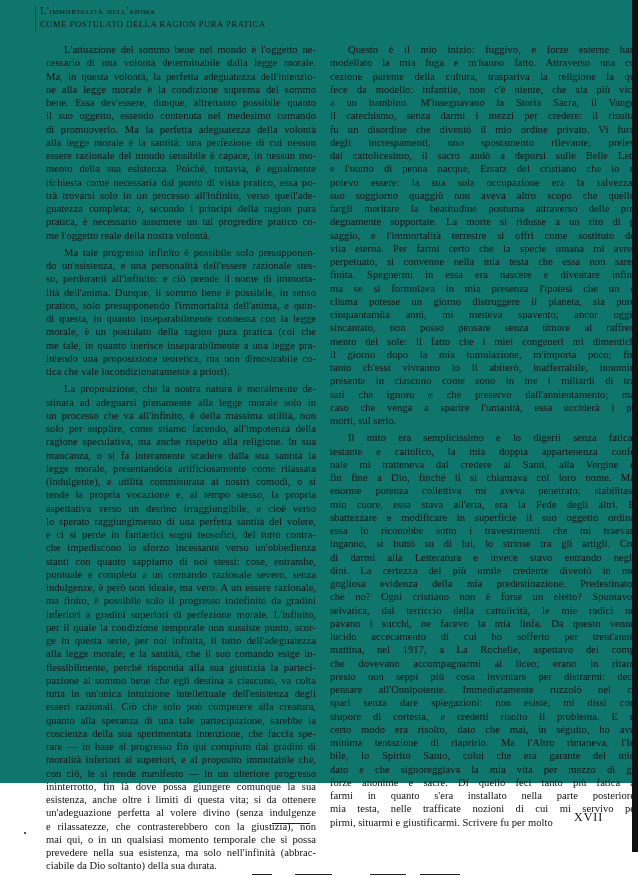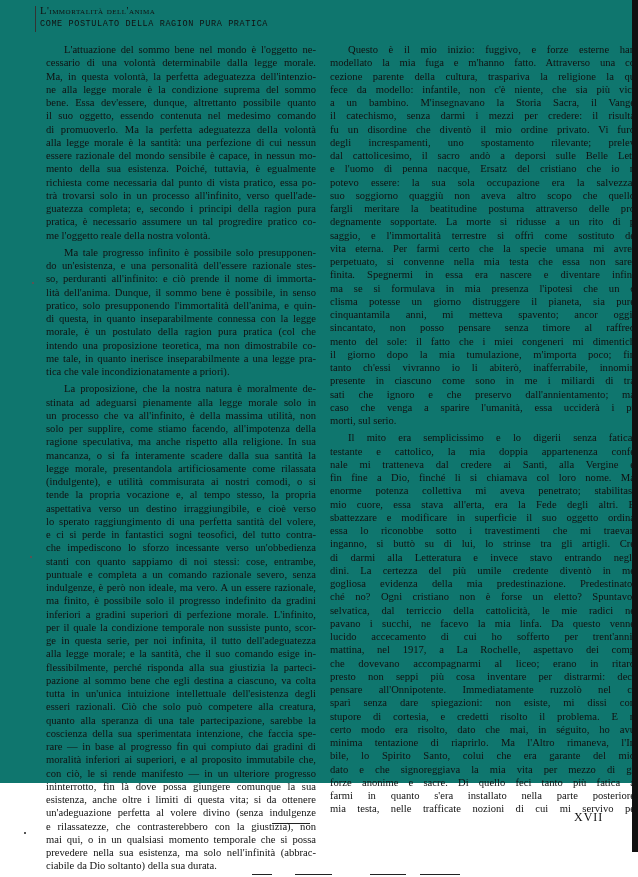--- a/index.html
+++ b/index.html
@@ -3,21 +3,21 @@
 <meta charset="utf-8">
 <style>
   html, body { margin: 0; padding: 0; background: #ffffff; }
   body { width: 638px; height: 877px; position: relative; overflow: hidden; color: #111; font-family: "Liberation Serif", "DejaVu Serif", serif; }
   .page { position: absolute; left: 0; top: 0; width: 638px; height: 783px; background: #0f766e; }
   .right-edge { position: absolute; right: 0; top: 0; width: 6px; height: 877px; background: #111; }
   .right-edge-gap { position: absolute; right: 0; top: 852px; width: 6px; height: 25px; background: #fff; }
   .header { position: absolute; left: 40px; top: 4px; }
   .header .rule { position: absolute; left: -5px; top: 2px; width: 1px; height: 26px; background: #333; }
   .header .l1 { font-size: 10.5px; font-variant: small-caps; letter-spacing: 0.5px; line-height: 14px; white-space: nowrap; }
-  .header .l2 { font-size: 8.5px; letter-spacing: 0.6px; line-height: 12px; white-space: nowrap; text-transform: uppercase; font-family: Liberation Mono, monospace; }
+  .header .l2 { font-size: 8.5px; letter-spacing: 0.6px; line-height: 12px; white-space: nowrap; text-transform: uppercase; }
   .col { position: absolute; top: 43px; font-size: 10.6px; line-height: 13.25px; text-align: justify; }
   .col.left { left: 46px; width: 270px; }
   .col.right { left: 330px; width: 305px; overflow: hidden; }
   .col .line { display: block; white-space: nowrap; overflow: hidden; text-align: justify; text-align-last: justify; }
   .col .line.last { text-align-last: left; }
   .col .line.indent { padding-left: 18px; }
   .col .gap { height: 4px; }
   .page-number { position: absolute; left: 574px; top: 810px; font-size: 12px; letter-spacing: 1px; }
   .dash { position: absolute; height: 1px; background: #222; }
   .speck { position: absolute; width: 2px; height: 2px; background: #555; }
@@ -52,22 +52,22 @@
       </div>
       <div class="gap"></div>
       <div>
         <span class="line indent">Ma tale progresso infinito è possibile solo presupponen-</span>
         <span class="line">do un'esistenza, e una personalità dell'essere razionale stes-</span>
         <span class="line">so, perduranti all'infinito: e ciò prende il nome di immorta-</span>
         <span class="line">lità dell'anima. Dunque, il sommo bene è possibile, in senso</span>
         <span class="line">pratico, solo presupponendo l'immortalità dell'anima, e quin-</span>
         <span class="line">di questa, in quanto inseparabilmente connessa con la legge</span>
         <span class="line">morale, è un postulato della ragion pura pratica (col che</span>
+        <span class="line">me tale, in quanto inerisce inseparabilmente a una legge pra-</span>
         <span class="line">intendo una proposizione teoretica, ma non dimostrabile co-</span>
-        <span class="line">me tale, in quanto inerisce inseparabilmente a una legge pra-</span>
         <span class="line last">tica che vale incondizionatamente a priori).</span>
       </div>
       <div class="gap"></div>
       <div>
         <span class="line indent">La proposizione, che la nostra natura è moralmente de-</span>
         <span class="line">stinata ad adeguarsi pienamente alla legge morale solo in</span>
         <span class="line">un processo che va all'infinito, è della massima utilità, non</span>
         <span class="line">solo per supplire, come stiamo facendo, all'impotenza della</span>
         <span class="line">ragione speculativa, ma anche rispetto alla religione. In sua</span>
         <span class="line">mancanza, o si fa interamente scadere dalla sua santità la</span>
@@ -160,20 +160,21 @@
         <span class="line">pensare all'Onnipotente. Immediatamente ruzzolò nel ci</span>
         <span class="line">sparì senza dare spiegazioni: non esiste, mi dissi con</span>
         <span class="line">stupore di cortesia, e credetti risolto il problema. E n</span>
         <span class="line">certo modo era risolto, dato che mai, in séguito, ho avu</span>
         <span class="line">minima tentazione di riaprirlo. Ma l'Altro rimaneva, l'In</span>
         <span class="line">bile, lo Spirito Santo, colui che era garante del mio</span>
         <span class="line">dato e che signoreggiava la mia vita per mezzo di gr</span>
         <span class="line">forze anonime e sacre. Di quello feci tanto più fatica a</span>
         <span class="line">farmi in quanto s'era installato nella parte posteriore</span>
         <span class="line">mia testa, nelle trafficate nozioni di cui mi servivo pe</span>
+        <span class="line last">pirmi, situarmi e giustificarmi. Scrivere fu per molto</span>
       </div>
     </div>
 
   <div class="page-number">XVII</div>
 
   <div class="dash" style="left:272px; top:823px; width:38px;"></div>
   <div class="dash" style="left:252px; top:874px; width:20px;"></div>
   <div class="dash" style="left:295px; top:874px; width:24px;"></div>
   <div class="dash" style="left:318px; top:874px; width:14px;"></div>
   <div class="dash" style="left:370px; top:874px; width:36px;"></div>

